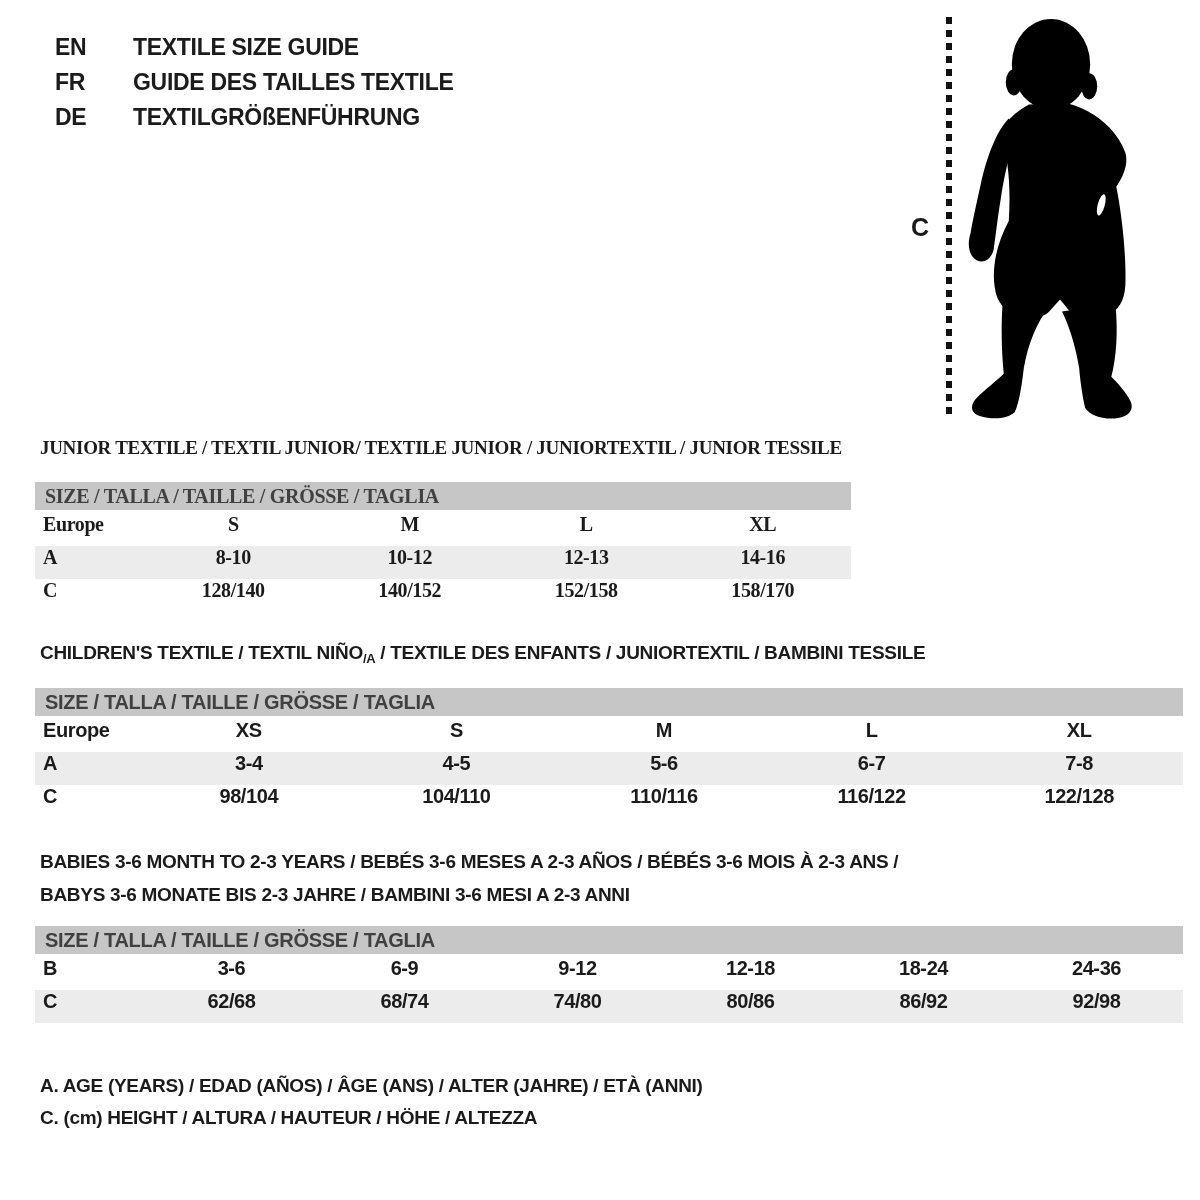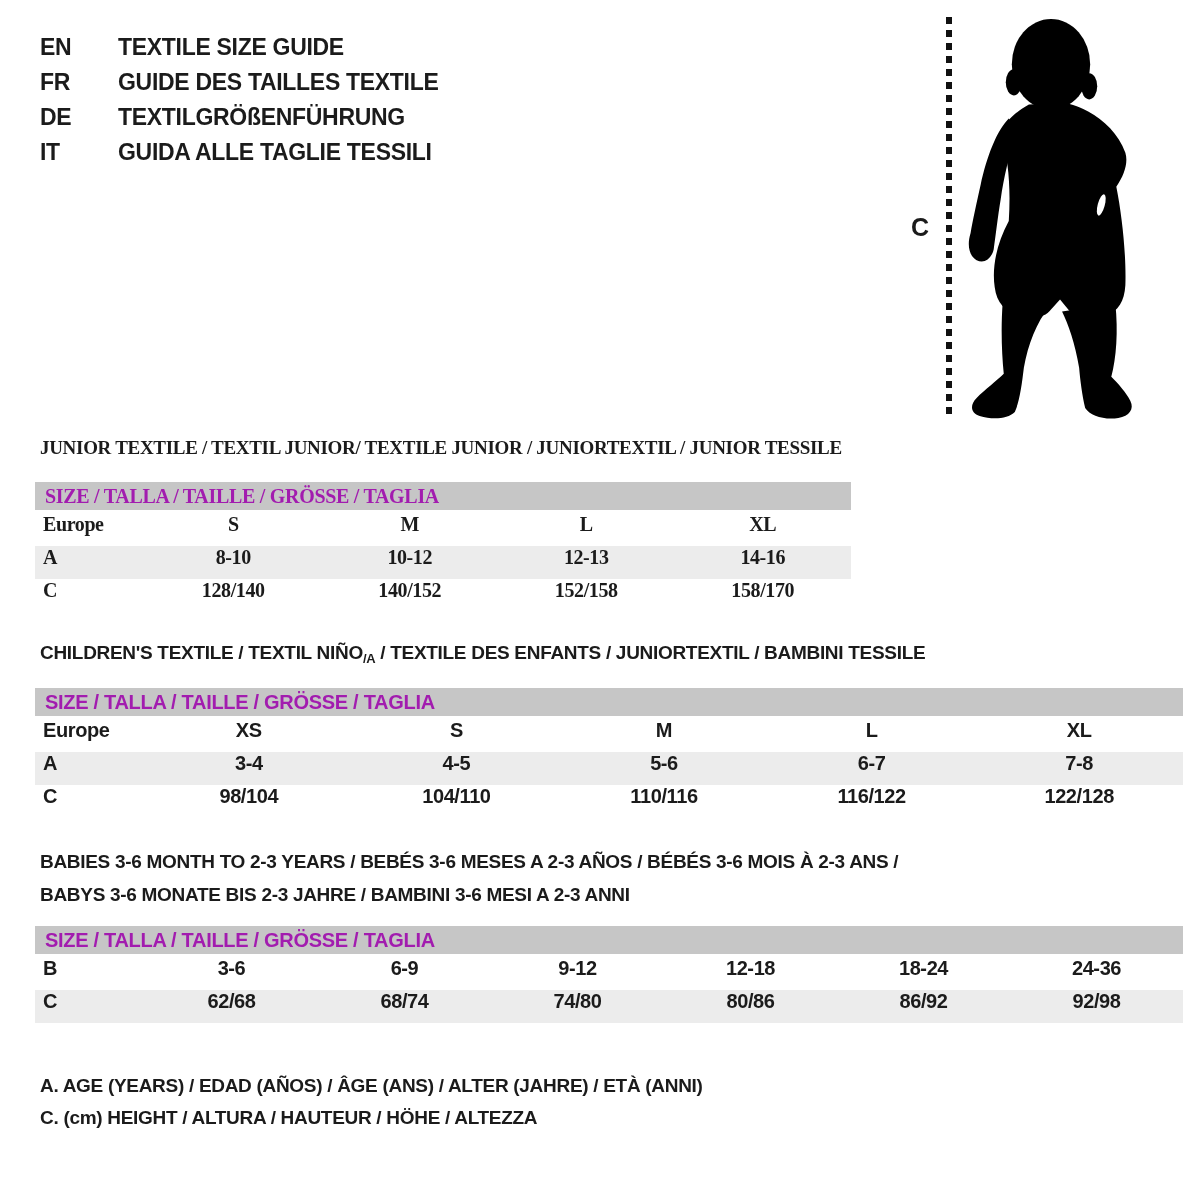--- a/index.html
+++ b/index.html
@@ -5,21 +5,21 @@
   * { margin:0; padding:0; box-sizing:border-box; }
   html,body { background:#ffffff; }
   body {
     width:1200px; height:1200px; position:relative; overflow:hidden;
     font-family:"Liberation Sans", sans-serif; font-weight:700; color:#1b1b1b;
   }
   .canvas { position:absolute; inset:0; background:#fff; }
 
   
   .lang-header { position:absolute; left:40px; top:30px; }
-  .lang-row { display:flex; align-items:center; height:35px; }
+  .lang-row { display:flex; align-items:center; height:35px;margin-left:15px; }
   .lang-code { width:78px; font-size:23px; letter-spacing:-0.3px; }
   .lang-title { font-size:23px; letter-spacing:-0.3px; white-space:nowrap; }
 
   
   .dash-line-svg { position:absolute; left:944px; top:14px; }
   .c-label { position:absolute; left:911px; top:213px; font-size:25px; }
   .toddler-svg { position:absolute; left:966px; top:18px; }
 
   
   .guide-section { position:absolute; }
@@ -31,21 +31,21 @@
   .section-title .sub-small { font-size:13px; position:relative; bottom:-4px; }
   .title-line { display:block; line-height:33px; height:33px; }
   .section-babies .section-title { height:66px; }
 
   .size-table { width:100%; }
   .section-junior   .size-table { margin-top:23px; }
   .section-children .size-table { margin-top:24px; }
   .section-babies   .size-table { margin-top:15px; }
 
   .size-bar {
-    height:28px; line-height:28px; background:#c6c6c6; color:#a21caf;
+    height:28px; line-height:28px; background:#c6c6c6; color:#404040;
     padding-left:10px; font-size:20px; letter-spacing:-0.3px; margin-bottom:3px;
     white-space:nowrap;
   }
   .t-row { display:flex; align-items:flex-start; height:33px; font-size:20px; letter-spacing:-0.4px; }
   .t-row.shaded { background:#ececec; }
   .t-label { width:110px; padding-left:8px; }
   .t-cell { flex:1; text-align:center; }
 
   
   .legend { position:absolute; left:40px; top:1070px; }
@@ -61,24 +61,20 @@
       <span class="lang-code">EN</span>
       <span class="lang-title">TEXTILE SIZE GUIDE</span>
     </div>
     <div class="lang-row">
       <span class="lang-code">FR</span>
       <span class="lang-title">GUIDE DES TAILLES TEXTILE</span>
     </div>
     <div class="lang-row">
       <span class="lang-code">DE</span>
       <span class="lang-title">TEXTILGRÖßENFÜHRUNG</span>
-    </div>
-    <div class="lang-row">
-      <span class="lang-code">IT</span>
-      <span class="lang-title">GUIDA ALLE TAGLIE TESSILI</span>
     </div>
   </div>
 
   <svg class="dash-line-svg" width="10" height="404" viewBox="0 0 10 404">
     <line x1="5" y1="3" x2="5" y2="401" stroke="#111111" stroke-width="6" stroke-dasharray="7 6"></line>
   </svg>
   <span class="c-label">C</span>
   <svg class="toddler-svg" width="172" height="402" viewBox="0 0 170 400">
     <g fill="#000000">
       <ellipse cx="84" cy="46" rx="39" ry="45"></ellipse>

